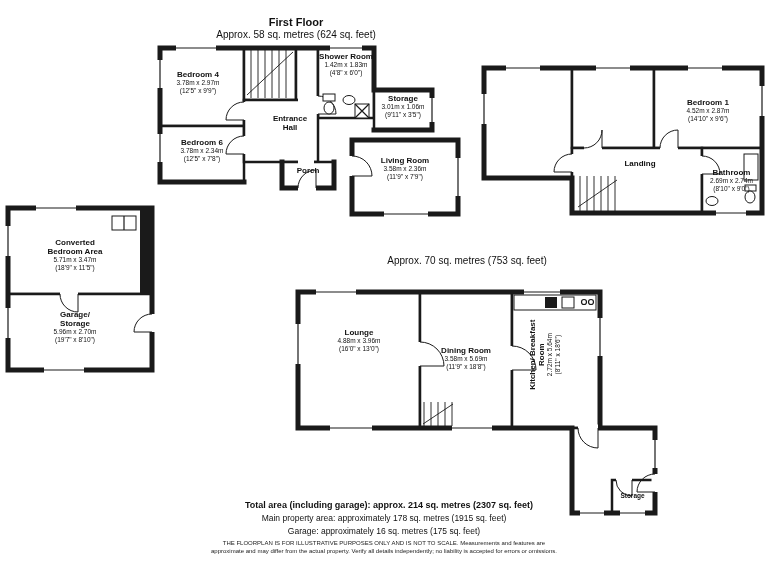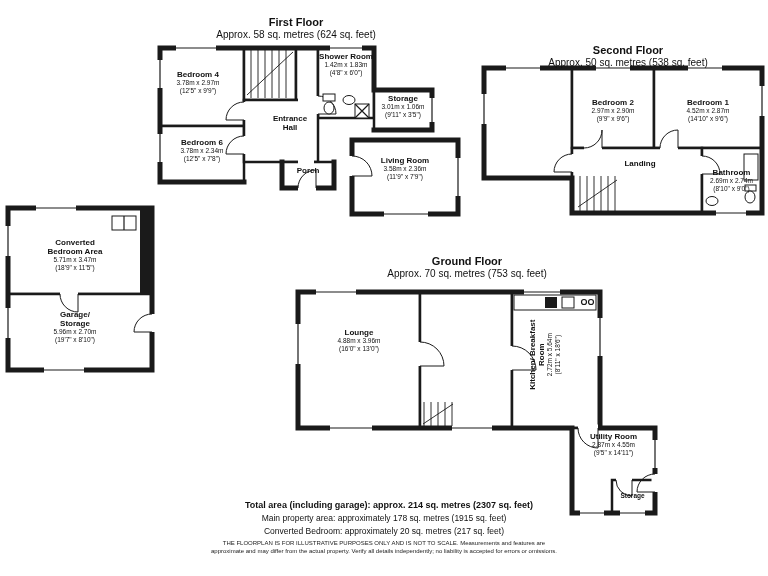--- a/index.html
+++ b/index.html
@@ -137,26 +137,21 @@
       <rect class="fix" x="562" y="289" width="12" height="11"></rect>
       <circle class="win" cx="584" cy="294" r="2.5"></circle>
       <circle class="win" cx="591" cy="294" r="2.5"></circle>
     </g>
   </svg>
 
   <div class="lbl" style="left:206px;top:8px;width:180px">
     <div class="floor-title">First Floor</div>
     <div class="floor-sub">Approx. 58 sq. metres (624 sq. feet)</div>
   </div>
-  <div class="lbl" style="left:538px;top:36px;width:180px">
-    <div class="floor-title">Second Floor</div>
-    <div class="floor-sub">Approx. 50 sq. metres (538 sq. feet)</div>
-  </div>
   <div class="lbl" style="left:377px;top:247px;width:180px">
-    <div class="floor-title">Ground Floor</div>
     <div class="floor-sub">Approx. 70 sq. metres (753 sq. feet)</div>
   </div>
 
   <div class="lbl" style="left:160px;top:62px;width:76px">
     <div class="rn">Bedroom 4</div>
     <div class="rd">3.78m x 2.97m</div>
     <div class="rd">(12'5" x 9'9")</div>
   </div>
   <div class="lbl" style="left:160px;top:130px;width:84px">
     <div class="rn">Bedroom 6</div>
@@ -178,25 +173,20 @@
   </div>
   <div class="lbl" style="left:282px;top:158px;width:52px">
     <div class="rn">Porch</div>
   </div>
   <div class="lbl" style="left:352px;top:148px;width:106px">
     <div class="rn">Living Room</div>
     <div class="rd">3.58m x 2.36m</div>
     <div class="rd">(11'9" x 7'9")</div>
   </div>
 
-  <div class="lbl" style="left:572px;top:90px;width:82px">
-    <div class="rn">Bedroom 2</div>
-    <div class="rd">2.97m x 2.90m</div>
-    <div class="rd">(9'9" x 9'6")</div>
-  </div>
   <div class="lbl" style="left:654px;top:90px;width:108px">
     <div class="rn">Bedroom 1</div>
     <div class="rd">4.52m x 2.87m</div>
     <div class="rd">(14'10" x 9'6")</div>
   </div>
   <div class="lbl" style="left:600px;top:151px;width:80px">
     <div class="rn">Landing</div>
   </div>
   <div class="lbl" style="left:701px;top:160px;width:61px">
     <div class="rn">Bathroom</div>
@@ -213,35 +203,35 @@
     <div class="rn">Lounge</div>
     <div class="rd">4.88m x 3.96m</div>
     <div class="rd">(16'0" x 13'0")</div>
   </div>
 
   <div class="lbl" style="left:45px;top:302px;width:60px">
     <div class="rn">Garage/ Storage</div>
     <div class="rd">5.96m x 2.70m</div>
     <div class="rd">(19'7" x 8'10")</div>
   </div>
+  <div class="lbl" style="left:420px;top:338px;width:92px">
+    <div class="rn">Dining Room</div>
+    <div class="rd">3.58m x 5.69m</div>
+    <div class="rd">(11'9" x 18'8")</div>
+  </div>
   <div class="lbl lbl-vert" style="left:508px;top:330px;width:74px">
     <div class="rn">Kitchen/ Breakfast Room</div>
     <div class="rd">2.72m x 5.64m</div>
     <div class="rd">(8'11" x 18'6")</div>
   </div>
-  <div class="lbl" style="left:572px;top:424px;width:83px">
-    <div class="rn">Utility Room</div>
-    <div class="rd">2.87m x 4.55m</div>
-    <div class="rd">(9'5" x 14'11")</div>
-  </div>
   <div class="lbl" style="left:610px;top:484px;width:45px">
     <div class="rs">Storage</div>
   </div>
 
   <div class="footer">
     <div class="f1">Total area (including garage): approx. 214 sq. metres (2307 sq. feet)</div>
     <div class="f2">Main property area: approximately 178 sq. metres (1915 sq. feet)</div>
-    <div class="f2">Converted Bedroom: approximately 20 sq. metres (217 sq. feet)</div>
+    <div class="f2">Garage: approximately 16 sq. metres (175 sq. feet)</div>
     <div class="fs fs-block">THE FLOORPLAN IS FOR ILLUSTRATIVE PURPOSES ONLY AND IS NOT TO SCALE. Measurements and features are</div>
     <div class="fs">approximate and may differ from the actual property. Verify all details independently; no liability is accepted for errors or omissions.</div>
   </div>
 
 </div>
 
 </body></html>

